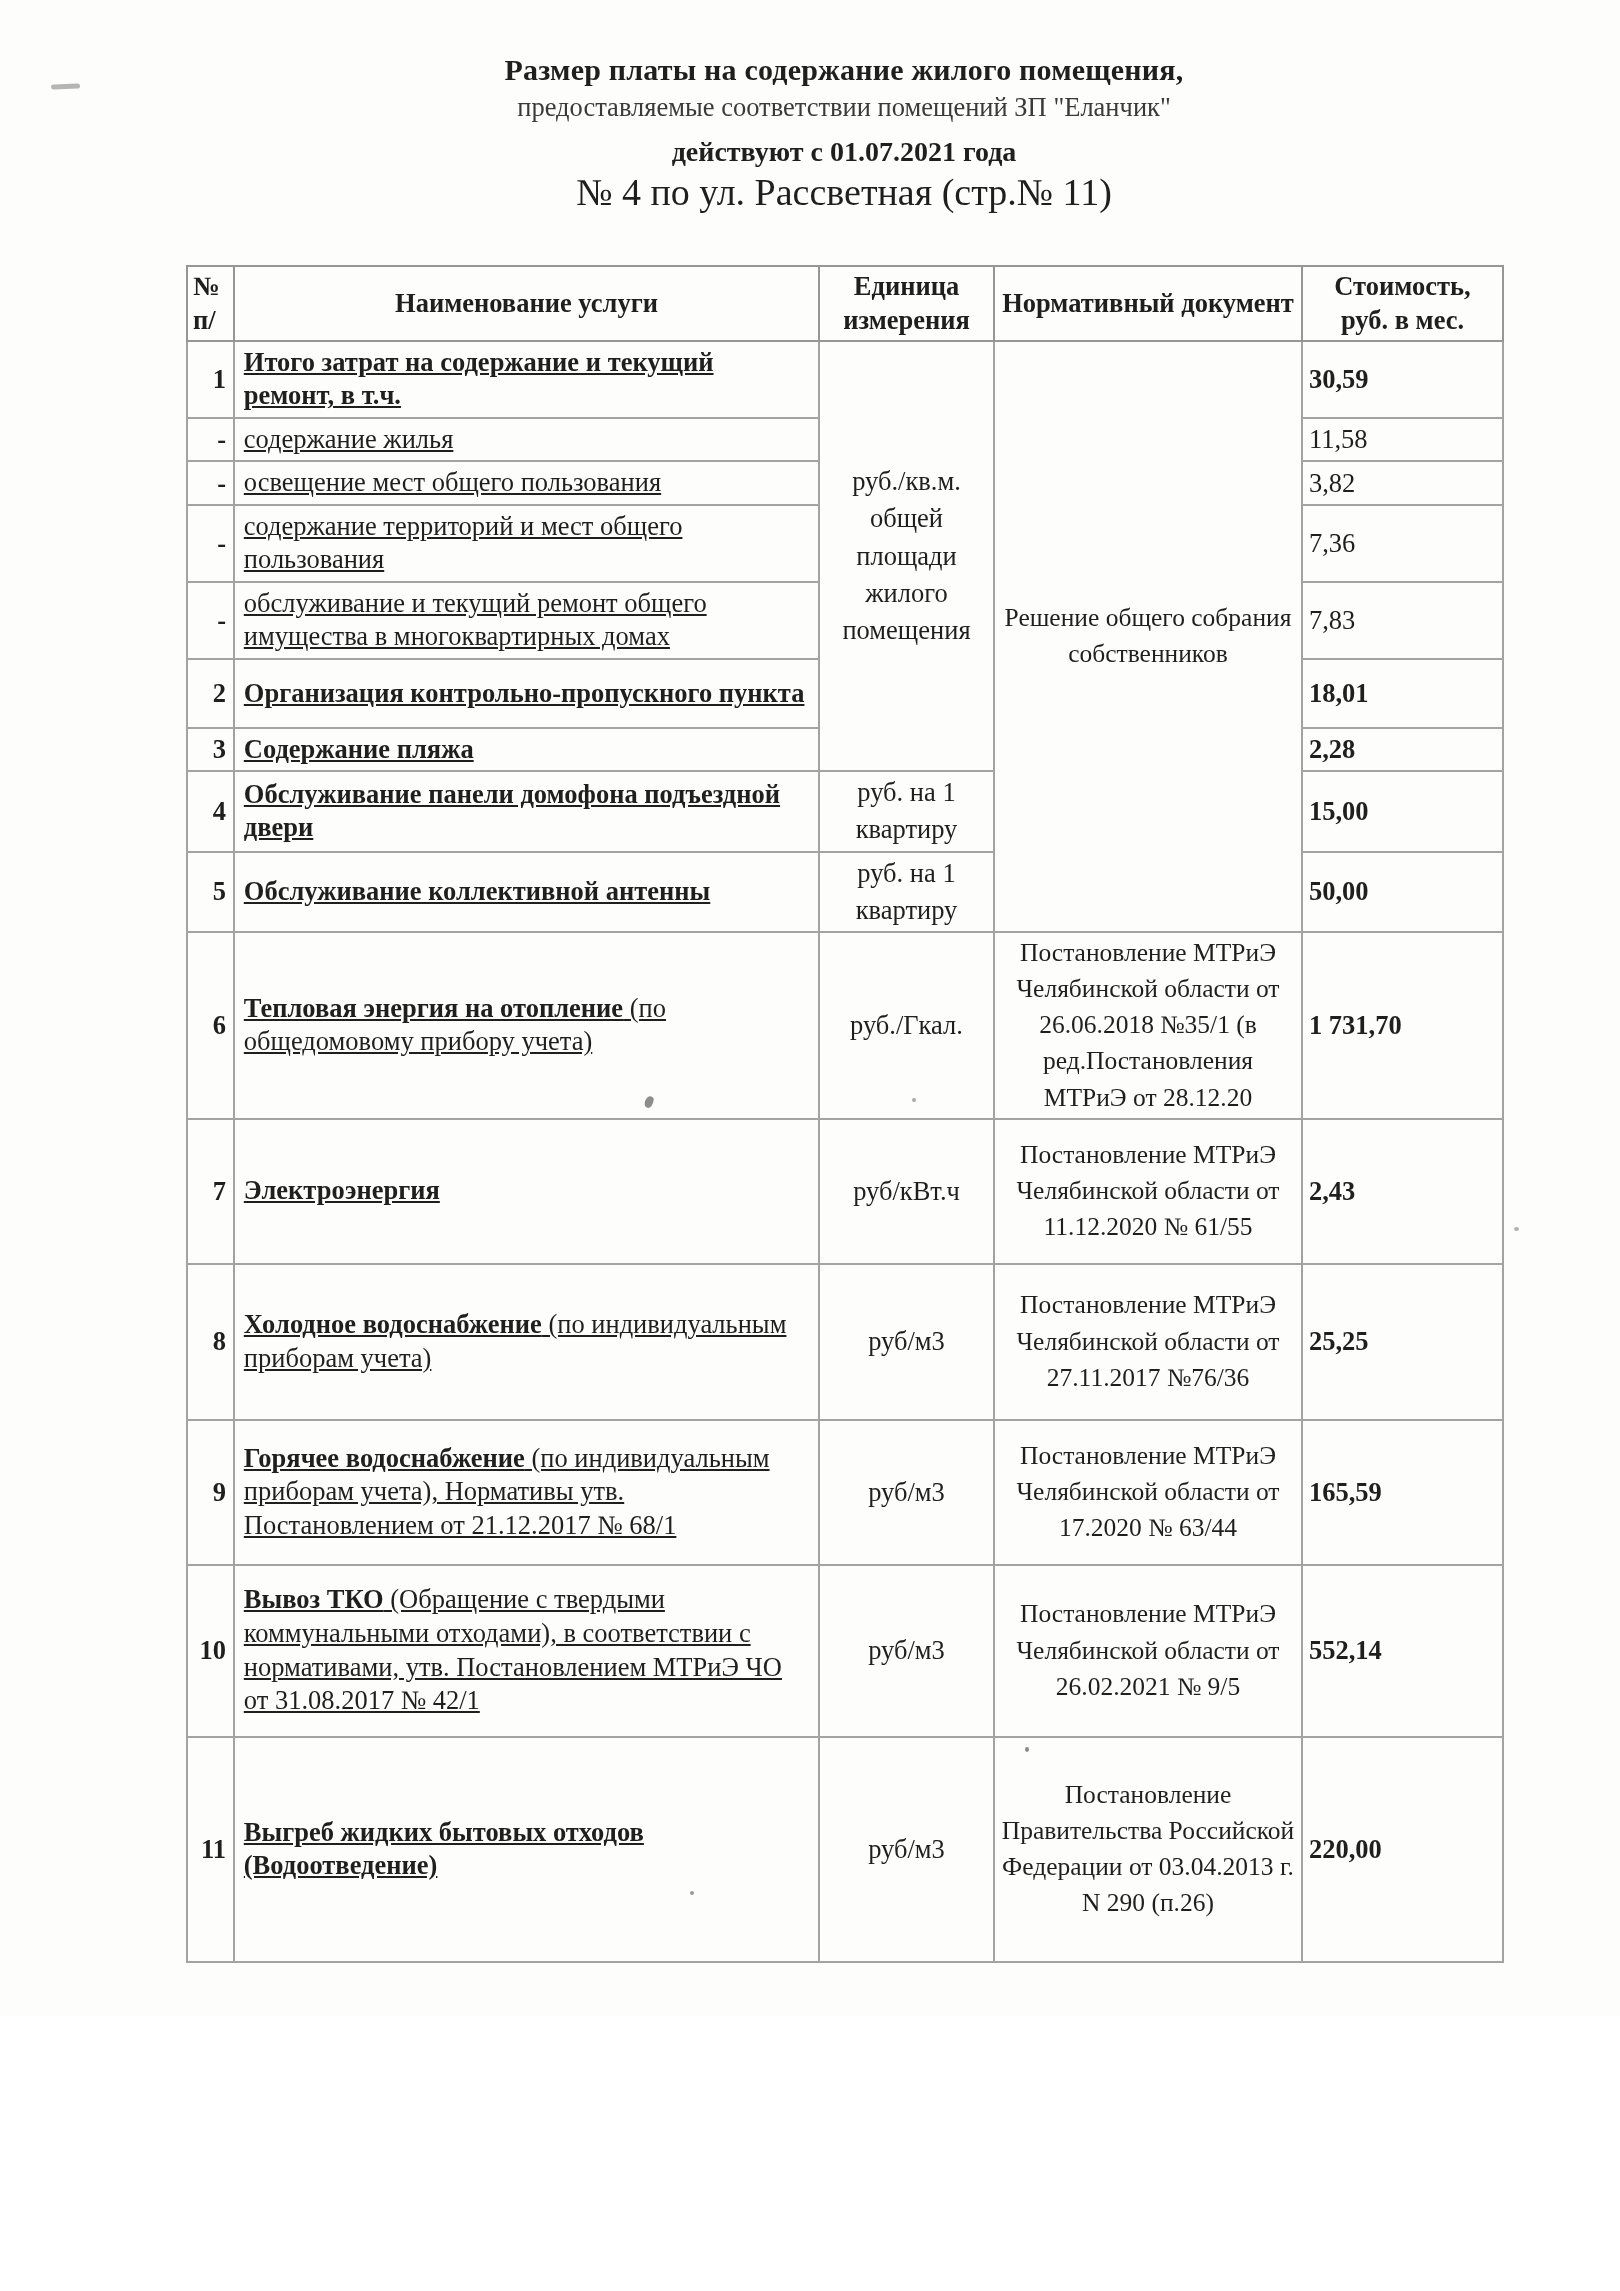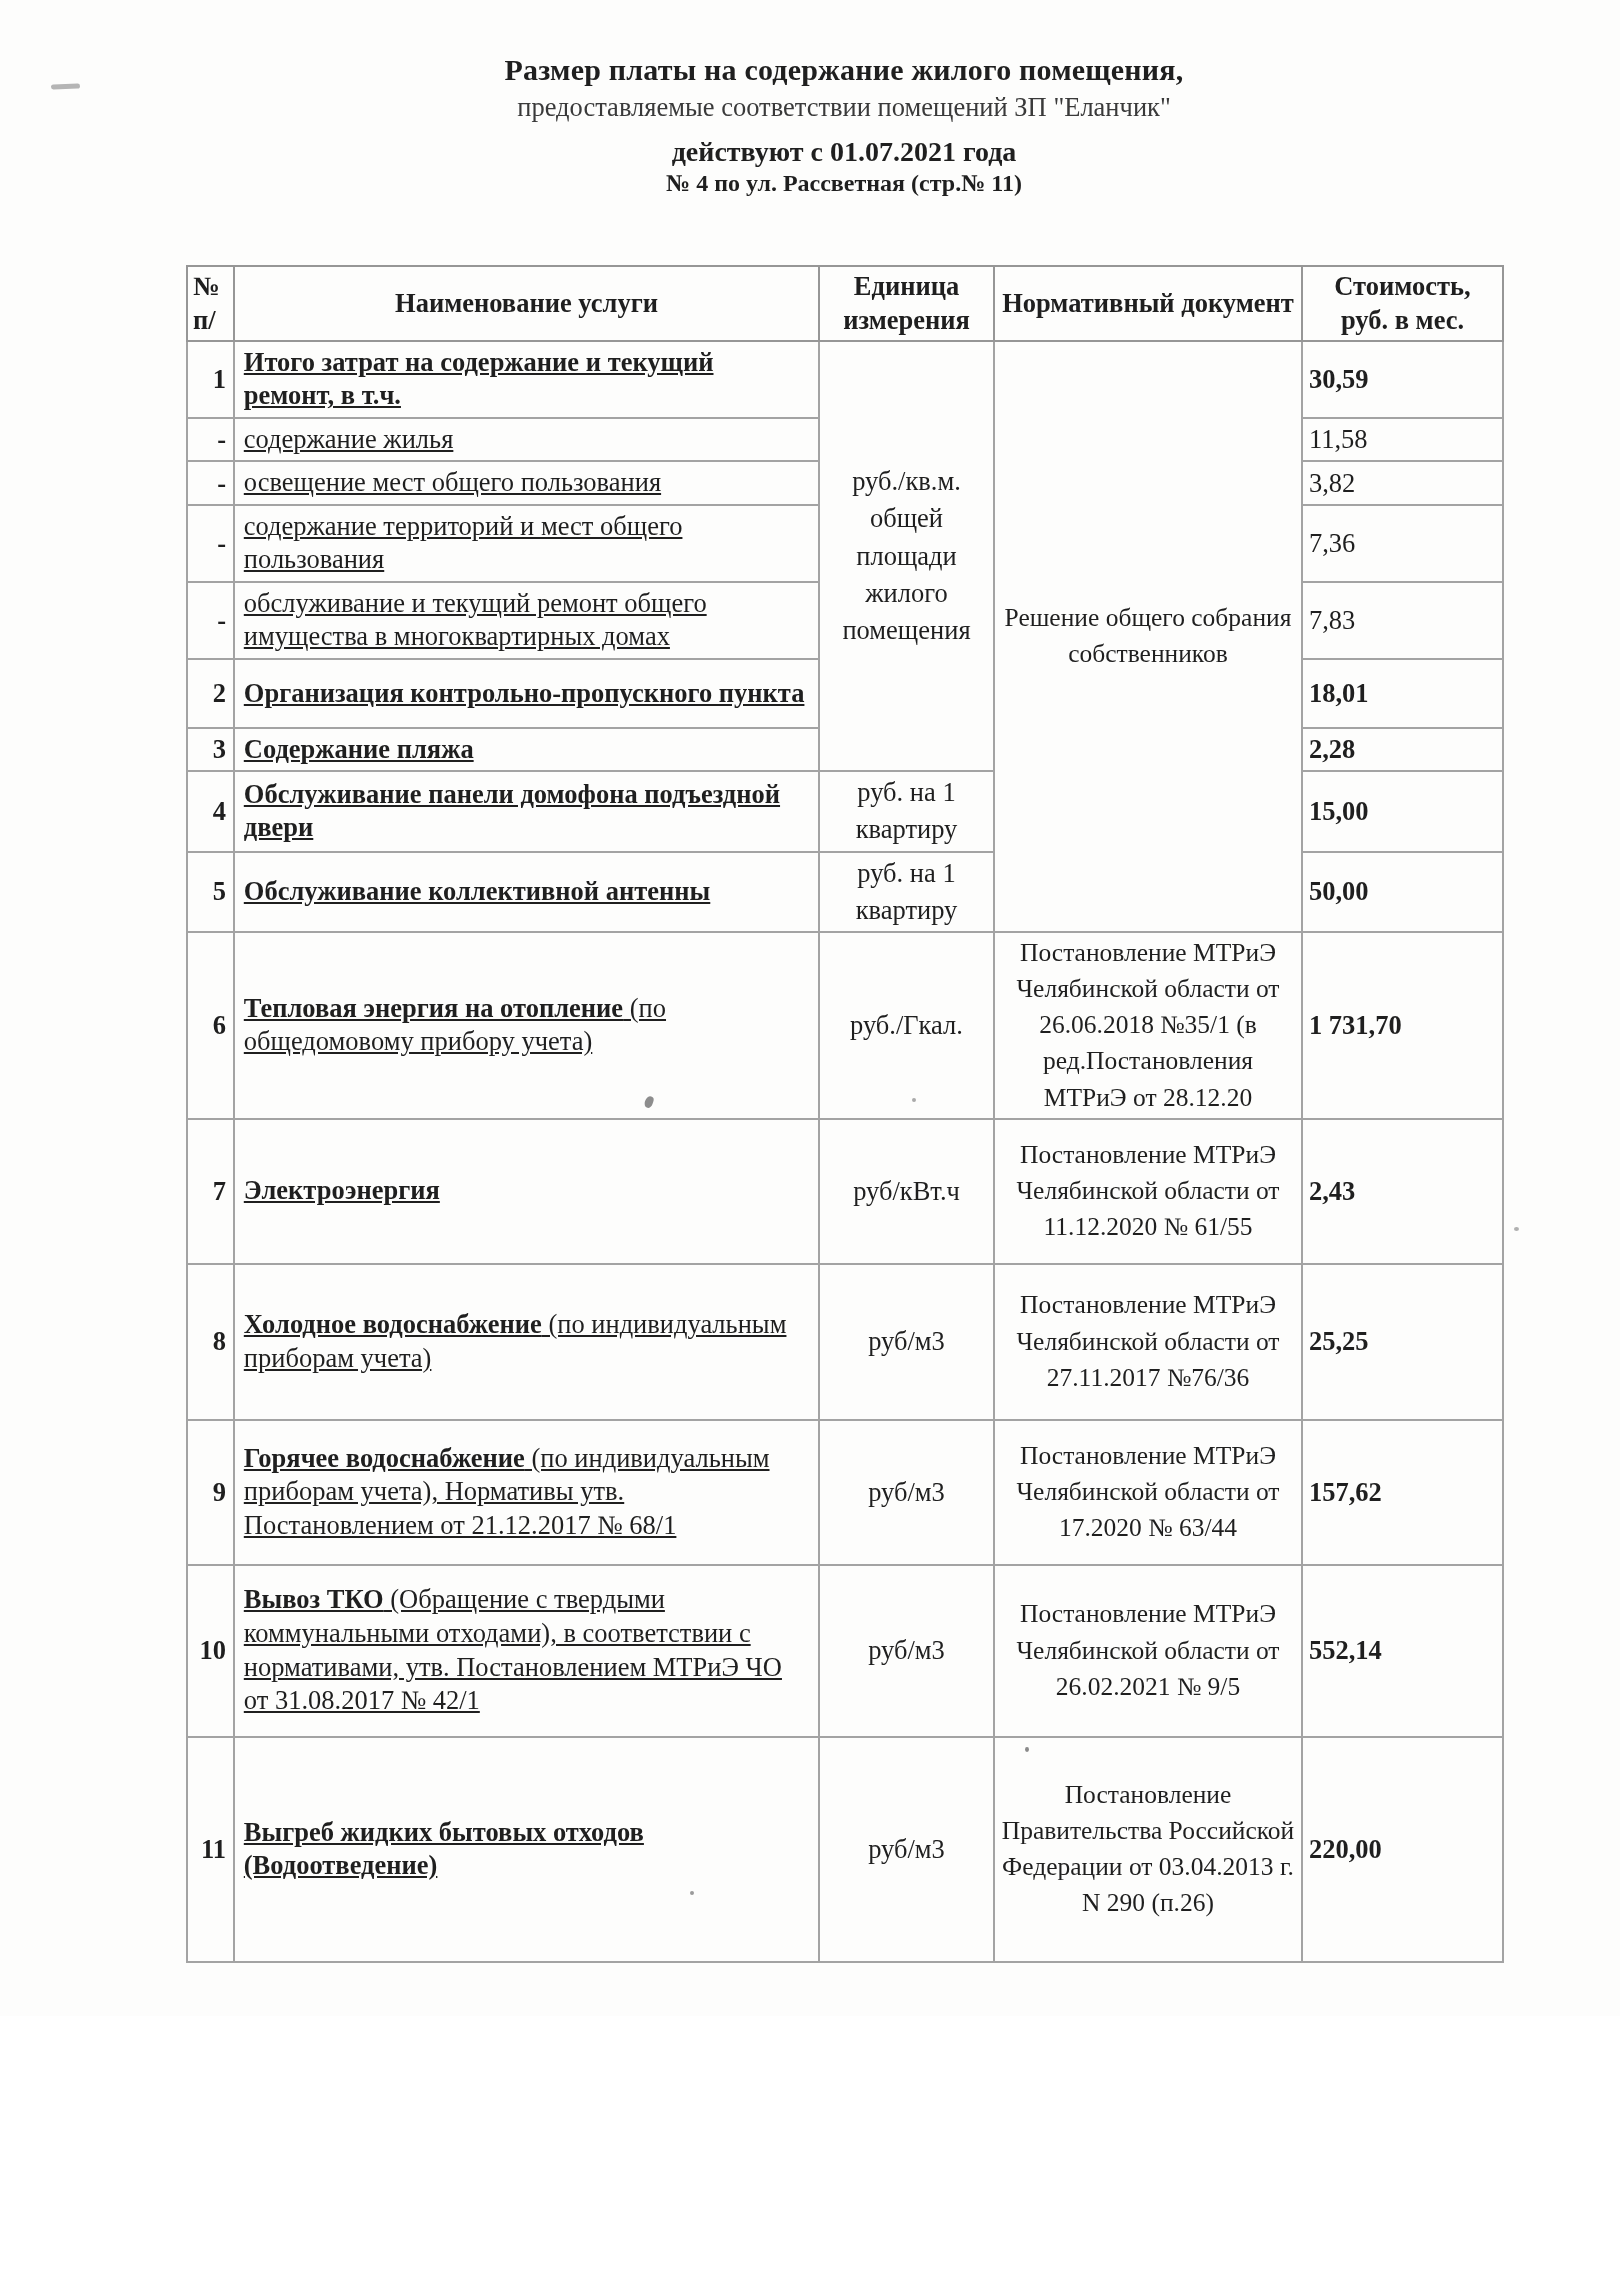--- a/index.html
+++ b/index.html
@@ -8,21 +8,21 @@
     width:1620px; height:2016px;
     background:#fdfdfc;
     font-family:"Liberation Serif","DejaVu Serif",serif;
     color:#1f1f1f;
     overflow:hidden;
   }
   .title-block { position:absolute; top:53px; left:186px; width:1316px; text-align:center; }
   .t1 { font-size:30px; font-weight:bold; letter-spacing:0.2px; margin-bottom:4.9px; }
   .t2 { font-size:26.5px; color:#3a3a3a; margin-bottom:12.7px; }
   .t3 { font-size:28px; font-weight:bold; margin-bottom:2px; }
-  .t4 { font-size:24px; font-weight:bold; }
+  .t4 { font-size:38px; font-weight:normal; }
 
   table.tariff {
     position:absolute; top:265px; left:186px;
     width:1316px;
     border-collapse:collapse; table-layout:fixed;
     border:2px solid #8f8f8f;
   }
   .tariff th, .tariff td {
     border:2px solid #a3a3a3;
     font-size:26.5px;
@@ -146,21 +146,21 @@
         <td class="name"><span class="b">Холодное водоснабжение</span><span> (по индивидуальным приборам учета)</span></td>
         <td class="unit">руб/м3</td>
         <td class="doc">Постановление МТРиЭ Челябинской области от 27.11.2017 №76/36</td>
         <td class="cost b">25,25</td>
       </tr>
       <tr style="height:145px">
         <td class="num">9</td>
         <td class="name"><span class="b">Горячее водоснабжение</span><span> (по индивидуальным приборам учета), Нормативы утв. Постановлением от 21.12.2017 № 68/1</span></td>
         <td class="unit">руб/м3</td>
         <td class="doc">Постановление МТРиЭ Челябинской области от 17.2020 № 63/44</td>
-        <td class="cost b">157,62</td>
+        <td class="cost b">165,59</td>
       </tr>
       <tr style="height:172px">
         <td class="num">10</td>
         <td class="name"><span class="b">Вывоз ТКО</span><span> (Обращение с твердыми коммунальными отходами), в соответствии с нормативами, утв. Постановлением МТРиЭ ЧО от 31.08.2017 № 42/1</span></td>
         <td class="unit">руб/м3</td>
         <td class="doc">Постановление МТРиЭ Челябинской области от 26.02.2021 № 9/5</td>
         <td class="cost b">552,14</td>
       </tr>
       <tr style="height:225px">
         <td class="num">11</td>

